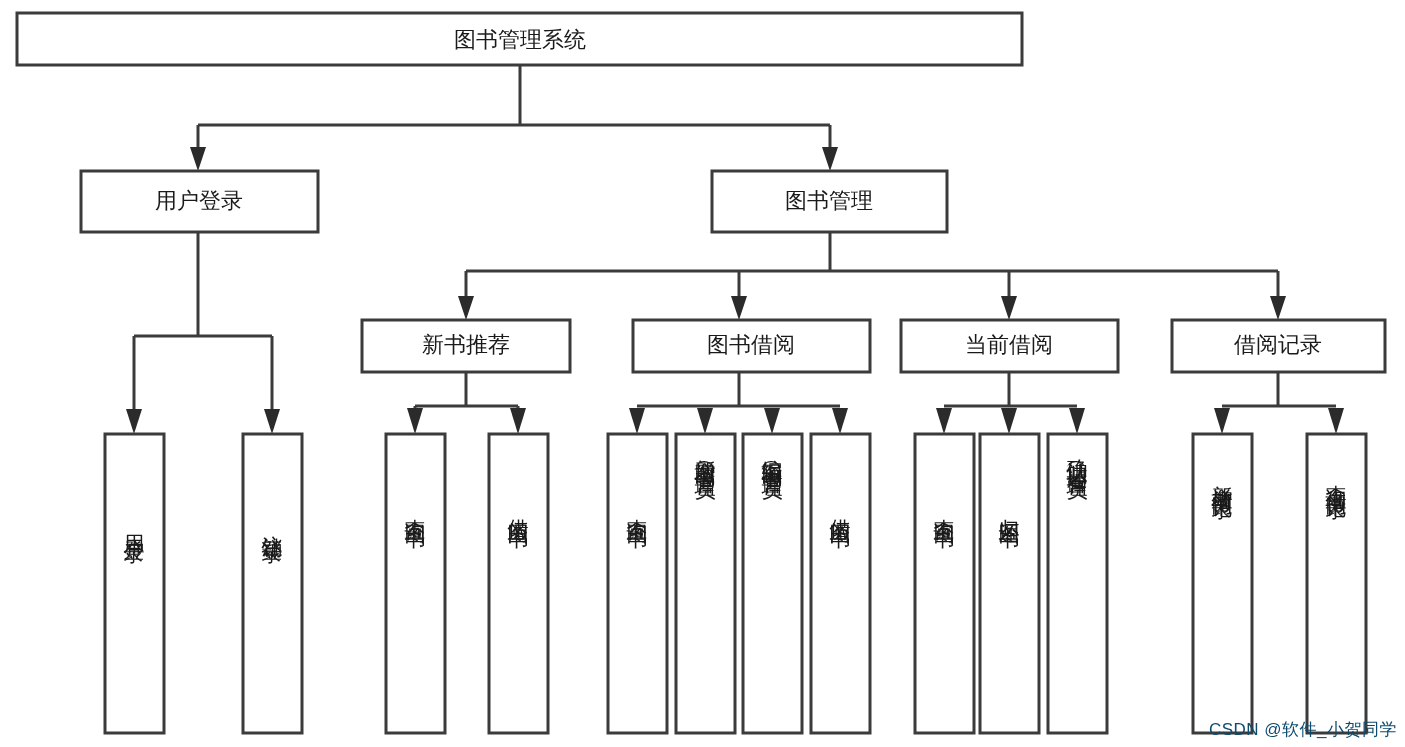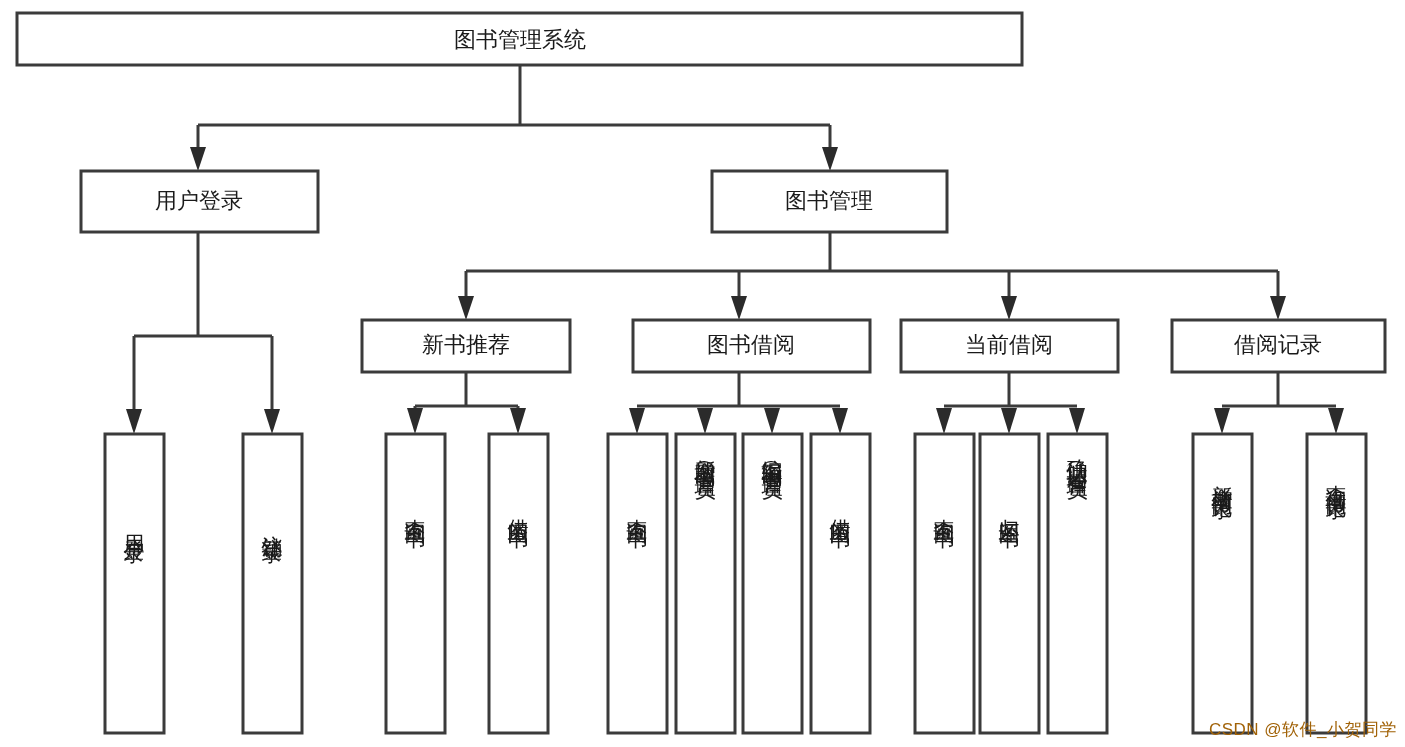--- a/index.html
+++ b/index.html
@@ -62,21 +62,21 @@
     color: #1a1a1a;
     letter-spacing: 3px;
     white-space: nowrap;
   }
   .watermark {
     position: absolute;
     right: 8px;
     bottom: 6px;
     font-family: "Liberation Sans", "DejaVu Sans", sans-serif;
     font-size: 17px;
-    color: #a16207;
+    color: #0c4a6e;
     letter-spacing: 0.5px;
     user-select: none;
   }
 </style>
 </head>
 <body>
 
 <div id="diagram-root">
 
   <svg width="1405" height="747" viewBox="0 0 1405 747">

